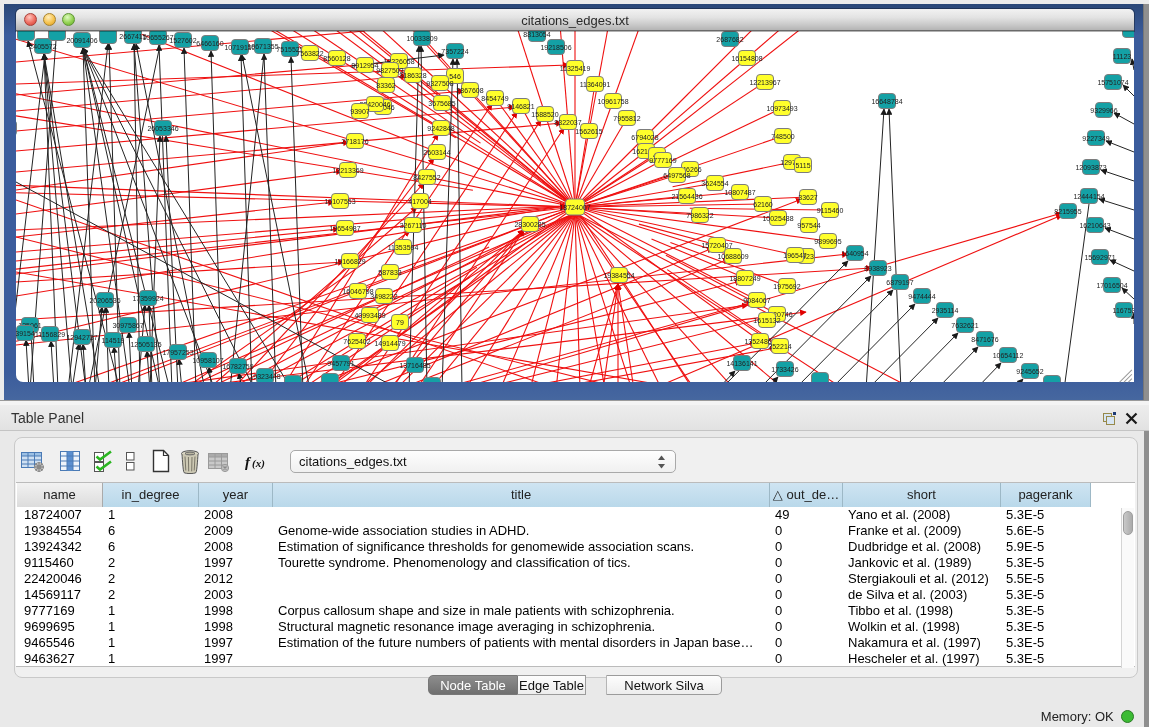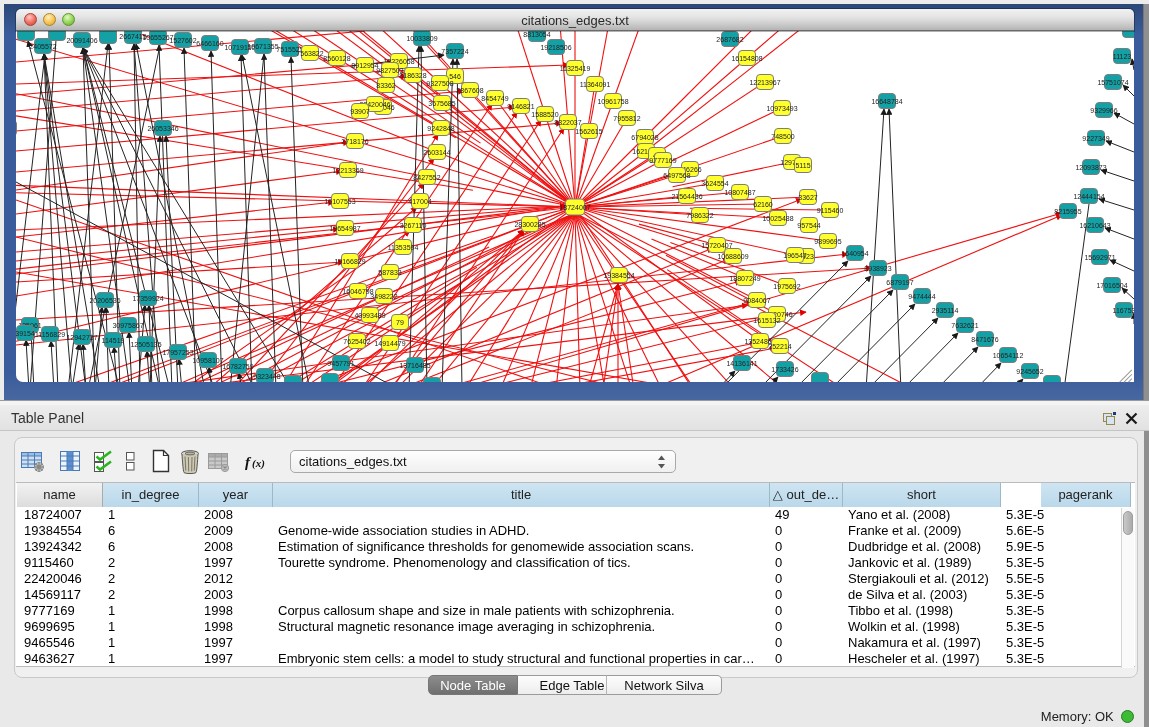--- a/index.html
+++ b/index.html
@@ -17,21 +17,21 @@
 .hcell{position:absolute;top:483px;height:24px;font-size:13px;color:#222;text-align:center;line-height:24px;border-right:1px solid #9db8c6}
 .hblue{background:linear-gradient(#cfe4f2,#b9d8ea)}
 .hgray{background:linear-gradient(#f2f2f2,#dcdcdc);border-right:1px solid #aaa}
 .trow{position:absolute;left:0;width:1120px;height:16px;font-size:13px;color:#000}
 .trow span{position:absolute;top:0px;line-height:16px;white-space:nowrap}
 #vscroll{left:1121px;top:508px;width:13px;height:160px;background:#fafafa;border-left:1px solid #d5d5d5}
 #vthumb{left:1123px;top:511px;width:10px;height:24px;background:linear-gradient(90deg,#c9c9c9,#ababab);border-radius:5px;border:1px solid #9e9e9e}
 #tabs{left:428px;top:675px;height:20px;font-size:13px}
 .tab{position:absolute;top:0;height:20px;line-height:20px;text-align:center;border:1px solid #9b9b9b;background:linear-gradient(#fdfdfd,#ededed);color:#111}
 #tab1{left:0;width:90px;border-radius:5px 0 0 5px;background:linear-gradient(#8d8d8d,#6f6f6f);color:#fff;border-color:#777}
-#tab2{left:90px;width:109px;border-left:none}
+#tab2{left:90px;width:68px;border-left:none}
 #tab3{left:178px;width:116px;border-left:1px solid #b5b5b5;border-radius:0 5px 5px 0}
 #mem{right:15px;top:709px;font-size:13px;color:#222}
 .icon{position:absolute;top:449px}
 #resize{left:1113px;top:369px;width:22px;height:14px}
 </style></head><body>
 <div class="abs" id="desktop"></div>
 <div class="abs" id="rstrip"></div>
 <div style="position:absolute;left:16px;top:31px;width:1118px;height:351px;background:#fff;border-radius:0 0 0 7px;overflow:hidden"><svg width="1118" height="351" viewBox="0 0 1118 351">
       <defs>
         <marker id="ar" viewBox="0 0 10 10" refX="9" refY="5" markerWidth="6" markerHeight="6" orient="auto-start-reverse">
@@ -641,21 +641,21 @@
       <path d="M4.5 13.5L8 9H1z" fill="#555"></path>
     </svg>
 </div>
 <div class="abs" id="tablewhite"></div>
 <div class="hcell hgray" style="left:17px;width:86px">name</div>
 <div class="hcell hblue" style="left:103px;width:96px">in_degree</div>
 <div class="hcell hblue" style="left:199px;width:74px">year</div>
 <div class="hcell hblue" style="left:273px;width:497px">title</div>
 <div class="hcell hblue" style="left:770px;width:73px">△ out_de…</div>
 <div class="hcell hblue" style="left:843px;width:158px">short</div>
-<div class="hcell hblue" style="left:1041px;width:90px">pagerank</div>
+<div class="hcell hblue" style="left:1001px;width:90px">pagerank</div>
 <div class="trow" style="top:507px">
     <span style="left:24px">18724007</span>
     <span style="left:108px">1</span>
     <span style="left:204px">2008</span>
     <span style="left:775px">49</span>
     <span style="left:848px">Yano et al. (2008)</span>
     <span style="left:1006px">5.3E-5</span>
   </div>
 <div class="trow" style="top:523px">
     <span style="left:24px">19384554</span>
@@ -715,29 +715,29 @@
     <span style="left:204px">1998</span>
     <span style="left:278px;width:486px;overflow:hidden;white-space:nowrap">Structural magnetic resonance image averaging in schizophrenia.</span>
     <span style="left:775px">0</span>
     <span style="left:848px">Wolkin et al. (1998)</span>
     <span style="left:1006px">5.3E-5</span>
   </div>
 <div class="trow" style="top:635px">
     <span style="left:24px">9465546</span>
     <span style="left:108px">1</span>
     <span style="left:204px">1997</span>
+    <span style="left:278px;width:486px;overflow:hidden;white-space:nowrap">Estimation of the future numbers of patients with mental disorders in Japan base…</span>
     <span style="left:775px">0</span>
     <span style="left:848px">Nakamura et al. (1997)</span>
     <span style="left:1006px">5.3E-5</span>
   </div>
 <div class="trow" style="top:651px">
     <span style="left:24px">9463627</span>
     <span style="left:108px">1</span>
     <span style="left:204px">1997</span>
-    <span style="left:278px;width:486px;overflow:hidden;white-space:nowrap">Embryonic stem cells: a model to study structural and functional properties in car…</span>
     <span style="left:775px">0</span>
     <span style="left:848px">Hescheler et al. (1997)</span>
     <span style="left:1006px">5.3E-5</span>
   </div>
 <div class="abs" id="vscroll"></div>
 <div class="abs" id="vthumb"></div>
 <div class="abs" id="tabs">
  <div class="tab" id="tab1">Node Table</div>
  <div class="tab" id="tab2">Edge Table</div>
  <div class="tab" id="tab3">Network Silva</div>

